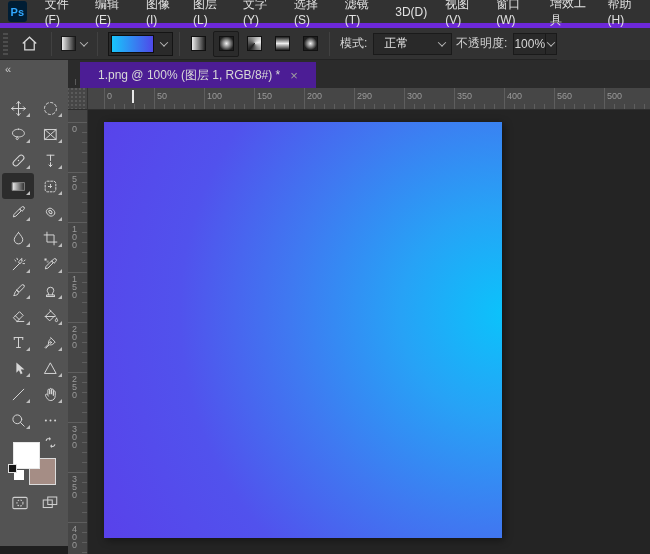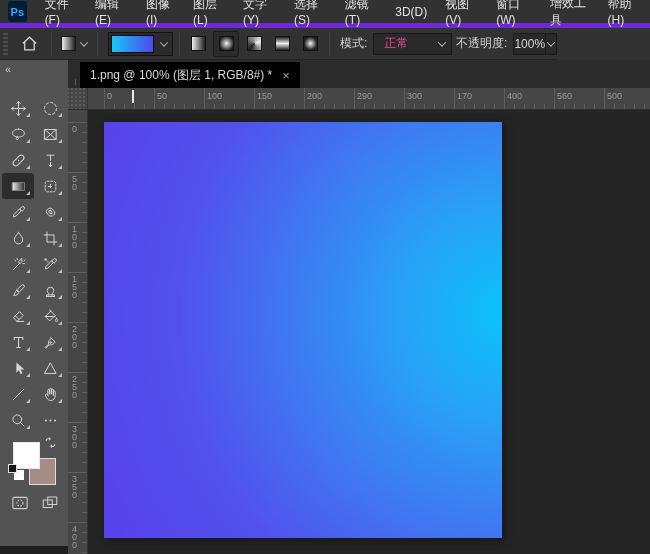--- a/index.html
+++ b/index.html
@@ -27,21 +27,21 @@
   .gtypes { display:flex; align-items:center; gap:2px; }
   .gt-btn { width:26px; height:26px; display:flex; align-items:center; justify-content:center; background:none; border:1px solid transparent; border-radius:2px; }
   .gt-btn.selected { background:#2b2b2b; border-color:#1a1a1a; }
   .gt-swatch { width:15px; height:15px; border:1px solid #111; }
   .gt-linear    { background:linear-gradient(90deg,#ededed,#1f1f1f); }
   .gt-radial    { background:radial-gradient(circle at 50% 50%,#f2f2f2 0%,#1f1f1f 80%); }
   .gt-angle     { background:conic-gradient(from 220deg,#1f1f1f,#ededed 60%,#1f1f1f); }
   .gt-reflected { background:linear-gradient(180deg,#1f1f1f,#ededed 50%,#1f1f1f); }
   .gt-diamond   { background:radial-gradient(closest-side,#f2f2f2,#1f1f1f); }
   .opt-label { color:#d2d2d2; font-size:12px; margin:0 6px 0 4px; white-space:nowrap; }
-  .dd { height:22px; background:#292929; border:1px solid #1a1a1a; display:flex; align-items:center; color:#ec4899; font-size:12px; }
+  .dd { height:22px; background:#292929; border:1px solid #1a1a1a; display:flex; align-items:center; color:#e5e5e5; font-size:12px; }
   .dd-mode { width:110px; padding:0 6px 0 10px; justify-content:space-between; }
   .field { width:45px; height:22px; background:#292929; border:1px solid #1a1a1a; color:#d6d6d6; font-size:12px; display:flex; align-items:center; justify-content:center; }
   .chevbox { width:16px; height:22px; background:#292929; border:1px solid #1a1a1a; border-left:none; display:flex; align-items:center; justify-content:center; }
 
   
   .workspace { position:absolute; left:0; top:60px; width:650px; height:494px; background:#1f1f1f; }
 
   
   .toolbar { position:absolute; left:0; top:0; width:68px; height:486px; background:#535353; }
   .tb-head { height:16px; padding:3px 0 0 5px; color:#c8c8c8; font-size:11px; letter-spacing:-1px; }
@@ -57,21 +57,21 @@
   .mini-w { position:absolute; left:6px; top:6px; width:10px; height:10px; background:#fff; }
   .mini-b { position:absolute; left:0; top:0; width:9px; height:9px; background:#151515; border:1px solid #e0e0e0; }
   .panel-btn { position:absolute; background:none; border:none; display:flex; align-items:center; justify-content:center; }
   .qmask-btn { left:6px; top:432px; width:28px; height:22px; }
   .smode-btn { left:36px; top:432px; width:28px; height:22px; }
 
   
   .docarea { position:absolute; left:68px; top:0; right:0; bottom:0; background:#242424; }
   .tabbar { position:absolute; left:0; top:0; right:0; height:28px; background:#2b2b2b; }
   .grip-dots { position:absolute; left:7px; top:19px; width:56px; height:6px; background:repeating-linear-gradient(90deg,#5a5a5a 0 1.5px,transparent 1.5px 5px); }
-  .tab { position:absolute; left:12px; top:2px; height:26px; background:#000000; display:flex; align-items:center; padding:0 10px; color:#d8d8d8; font-size:12px; white-space:nowrap; }
+  .tab { position:absolute; left:12px; top:2px; height:26px; background:#4c1d95; display:flex; align-items:center; padding:0 18px; color:#d8d8d8; font-size:12px; white-space:nowrap; }
   .tab-close { margin-left:10px; color:#9f9f9f; font-size:13px; }
 
   .rulerrow { position:absolute; left:0; top:28px; right:0; height:22px; }
   .corner { position:absolute; left:0; top:0; width:20px; height:22px; background:#464646; border-right:1px solid #333; border-bottom:1px solid #2e2e2e; background-image:radial-gradient(#5b5b5b 1px,transparent 1px); background-size:4px 4px; background-position:2px 3px; }
   .hruler { position:absolute; left:20px; top:0; right:0; height:22px; background:#464646; border-bottom:1px solid #2e2e2e; overflow:hidden; }
   .hminor { position:absolute; left:16px; right:0; bottom:0; height:5px; background:repeating-linear-gradient(90deg,#5e5e5e 0 1px,transparent 1px 10px); }
   .htick { position:absolute; top:0; bottom:0; width:1px; background:#5e5e5e; }
   .htick span { position:absolute; left:3px; top:3px; color:#9a9a9a; font-size:9px; }
   .cursor-mark { position:absolute; left:44px; top:2px; width:2px; height:13px; background:#e8e8e8; z-index:2; }
 
@@ -370,21 +370,21 @@
             <div class="htick" style="left: 216px;">
               <span>200</span>
             </div>
             <div class="htick" style="left: 266px;">
               <span>290</span>
             </div>
             <div class="htick" style="left: 316px;">
               <span>300</span>
             </div>
             <div class="htick" style="left: 366px;">
-              <span>170</span>
+              <span>350</span>
             </div>
             <div class="htick" style="left: 416px;">
               <span>400</span>
             </div>
             <div class="htick" style="left: 466px;">
               <span>560</span>
             </div>
             <div class="htick" style="left: 516px;">
               <span>500</span>
             </div>

